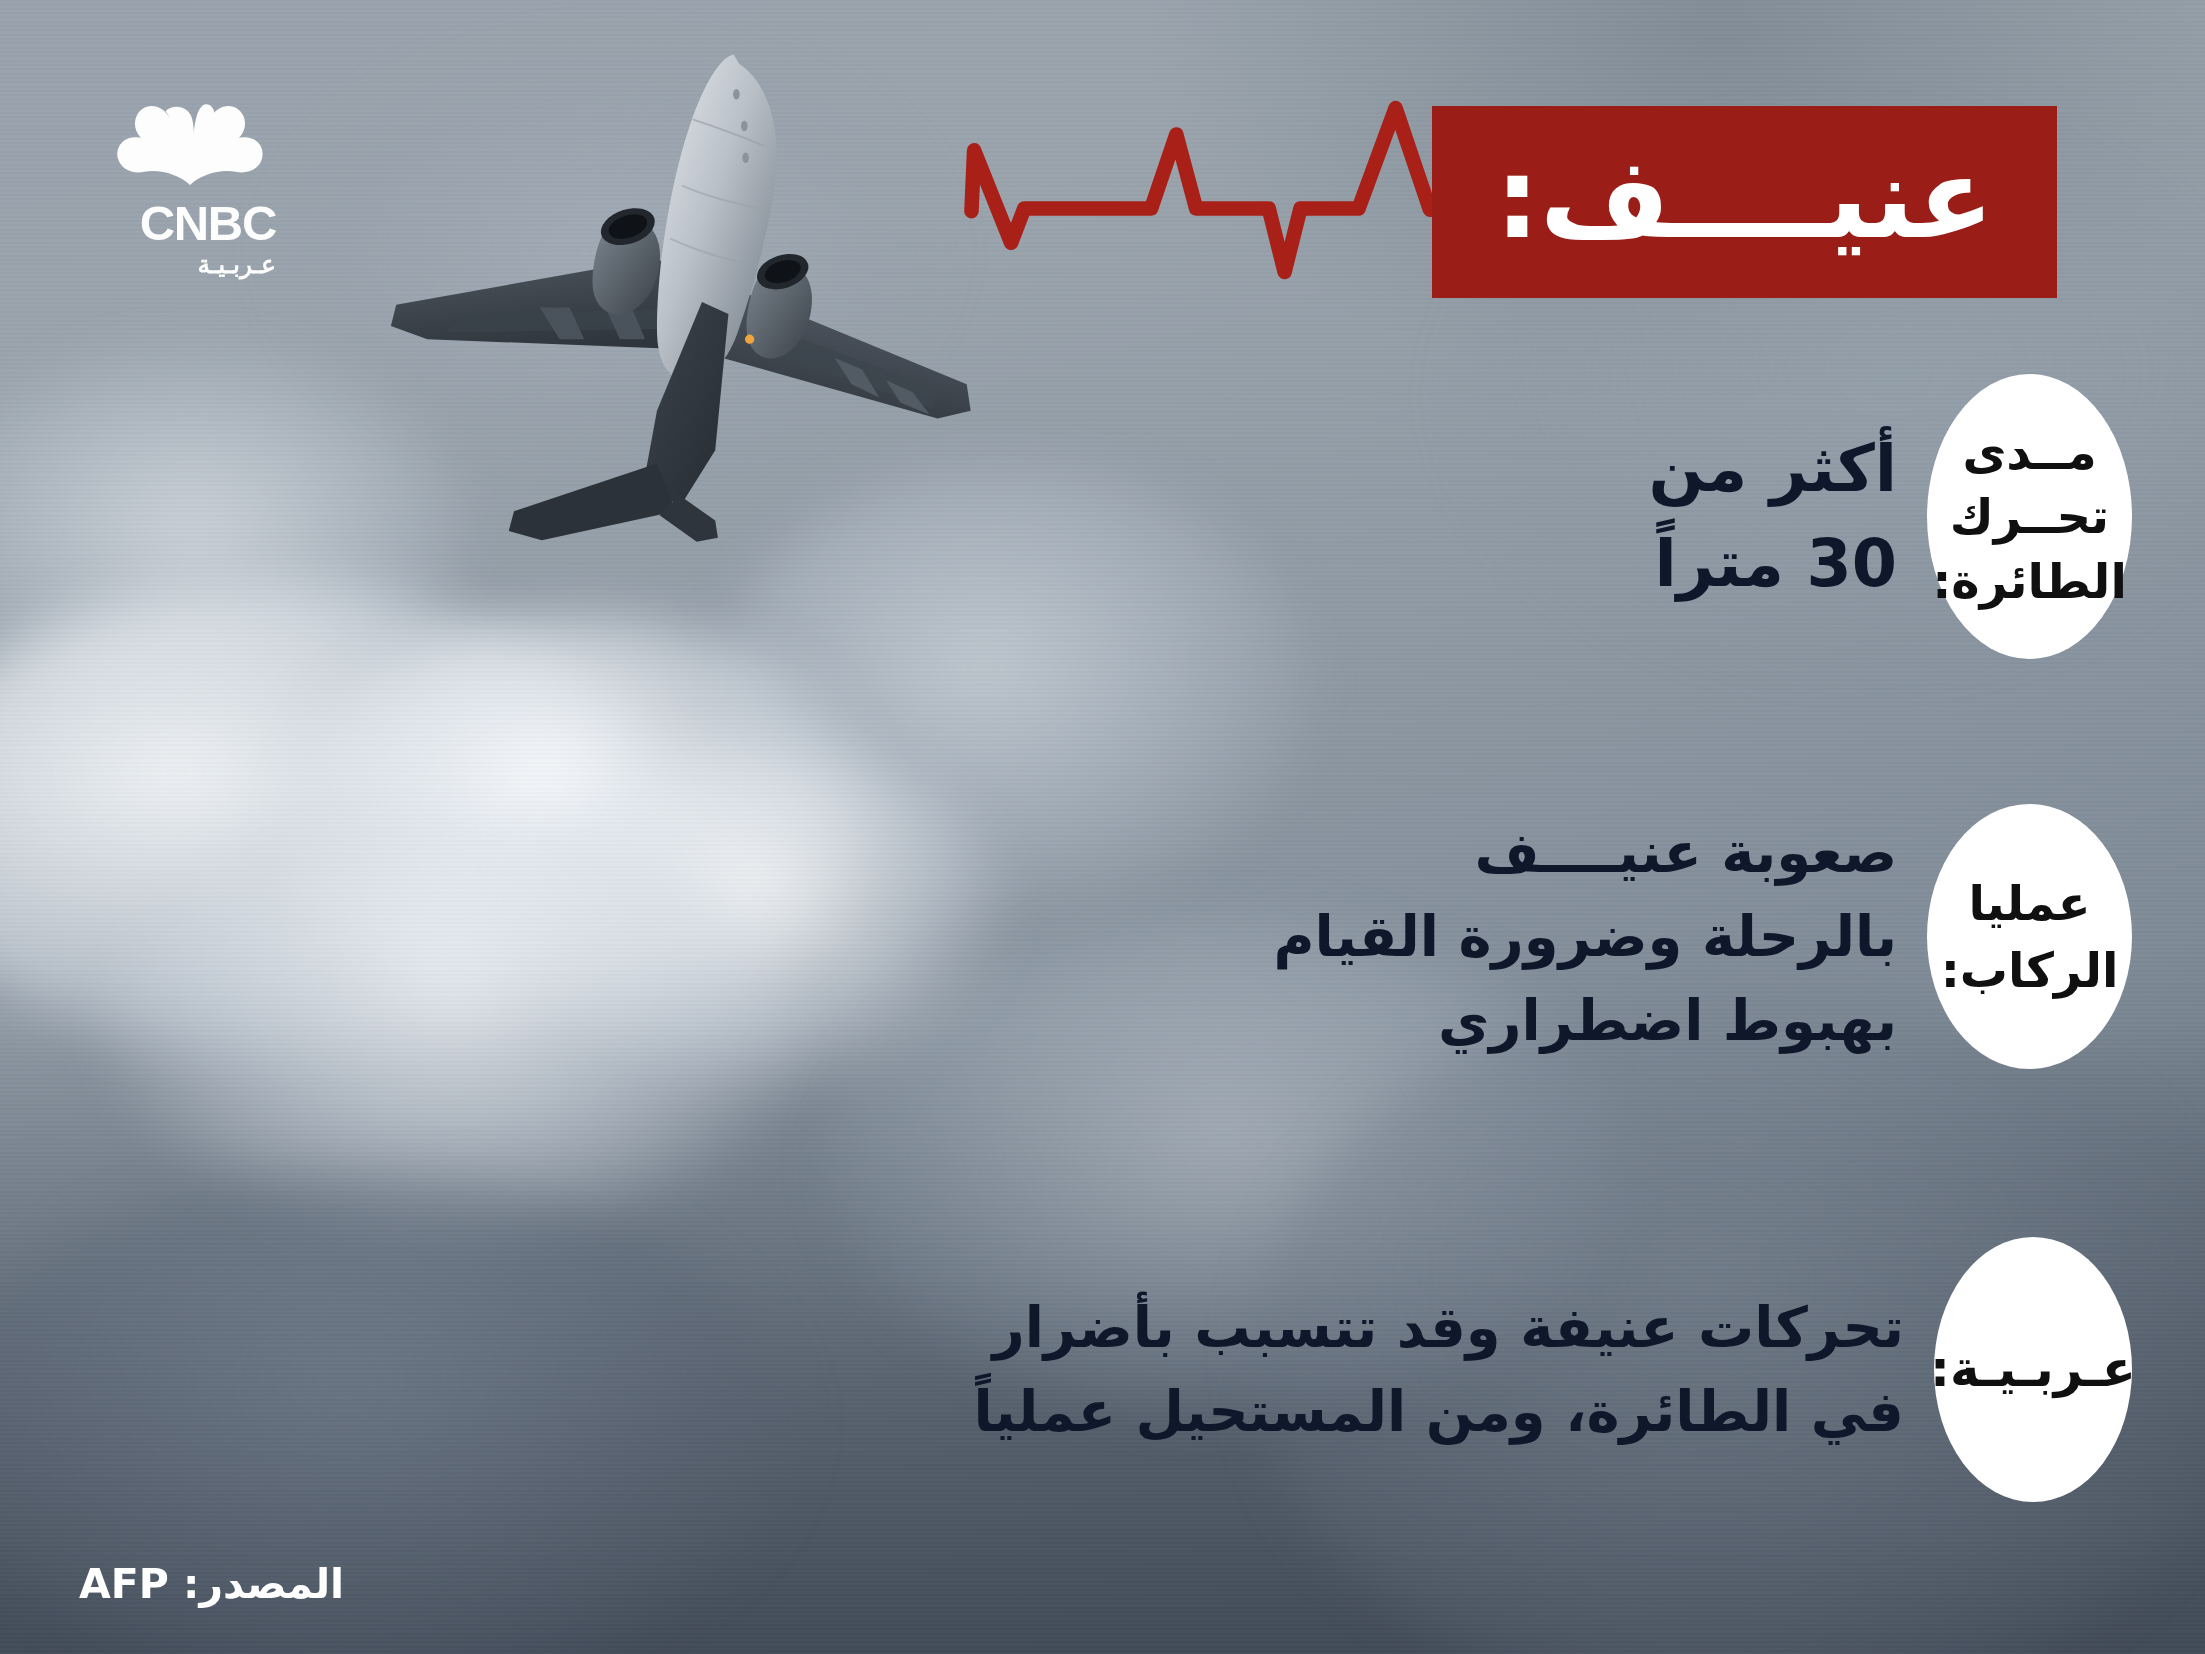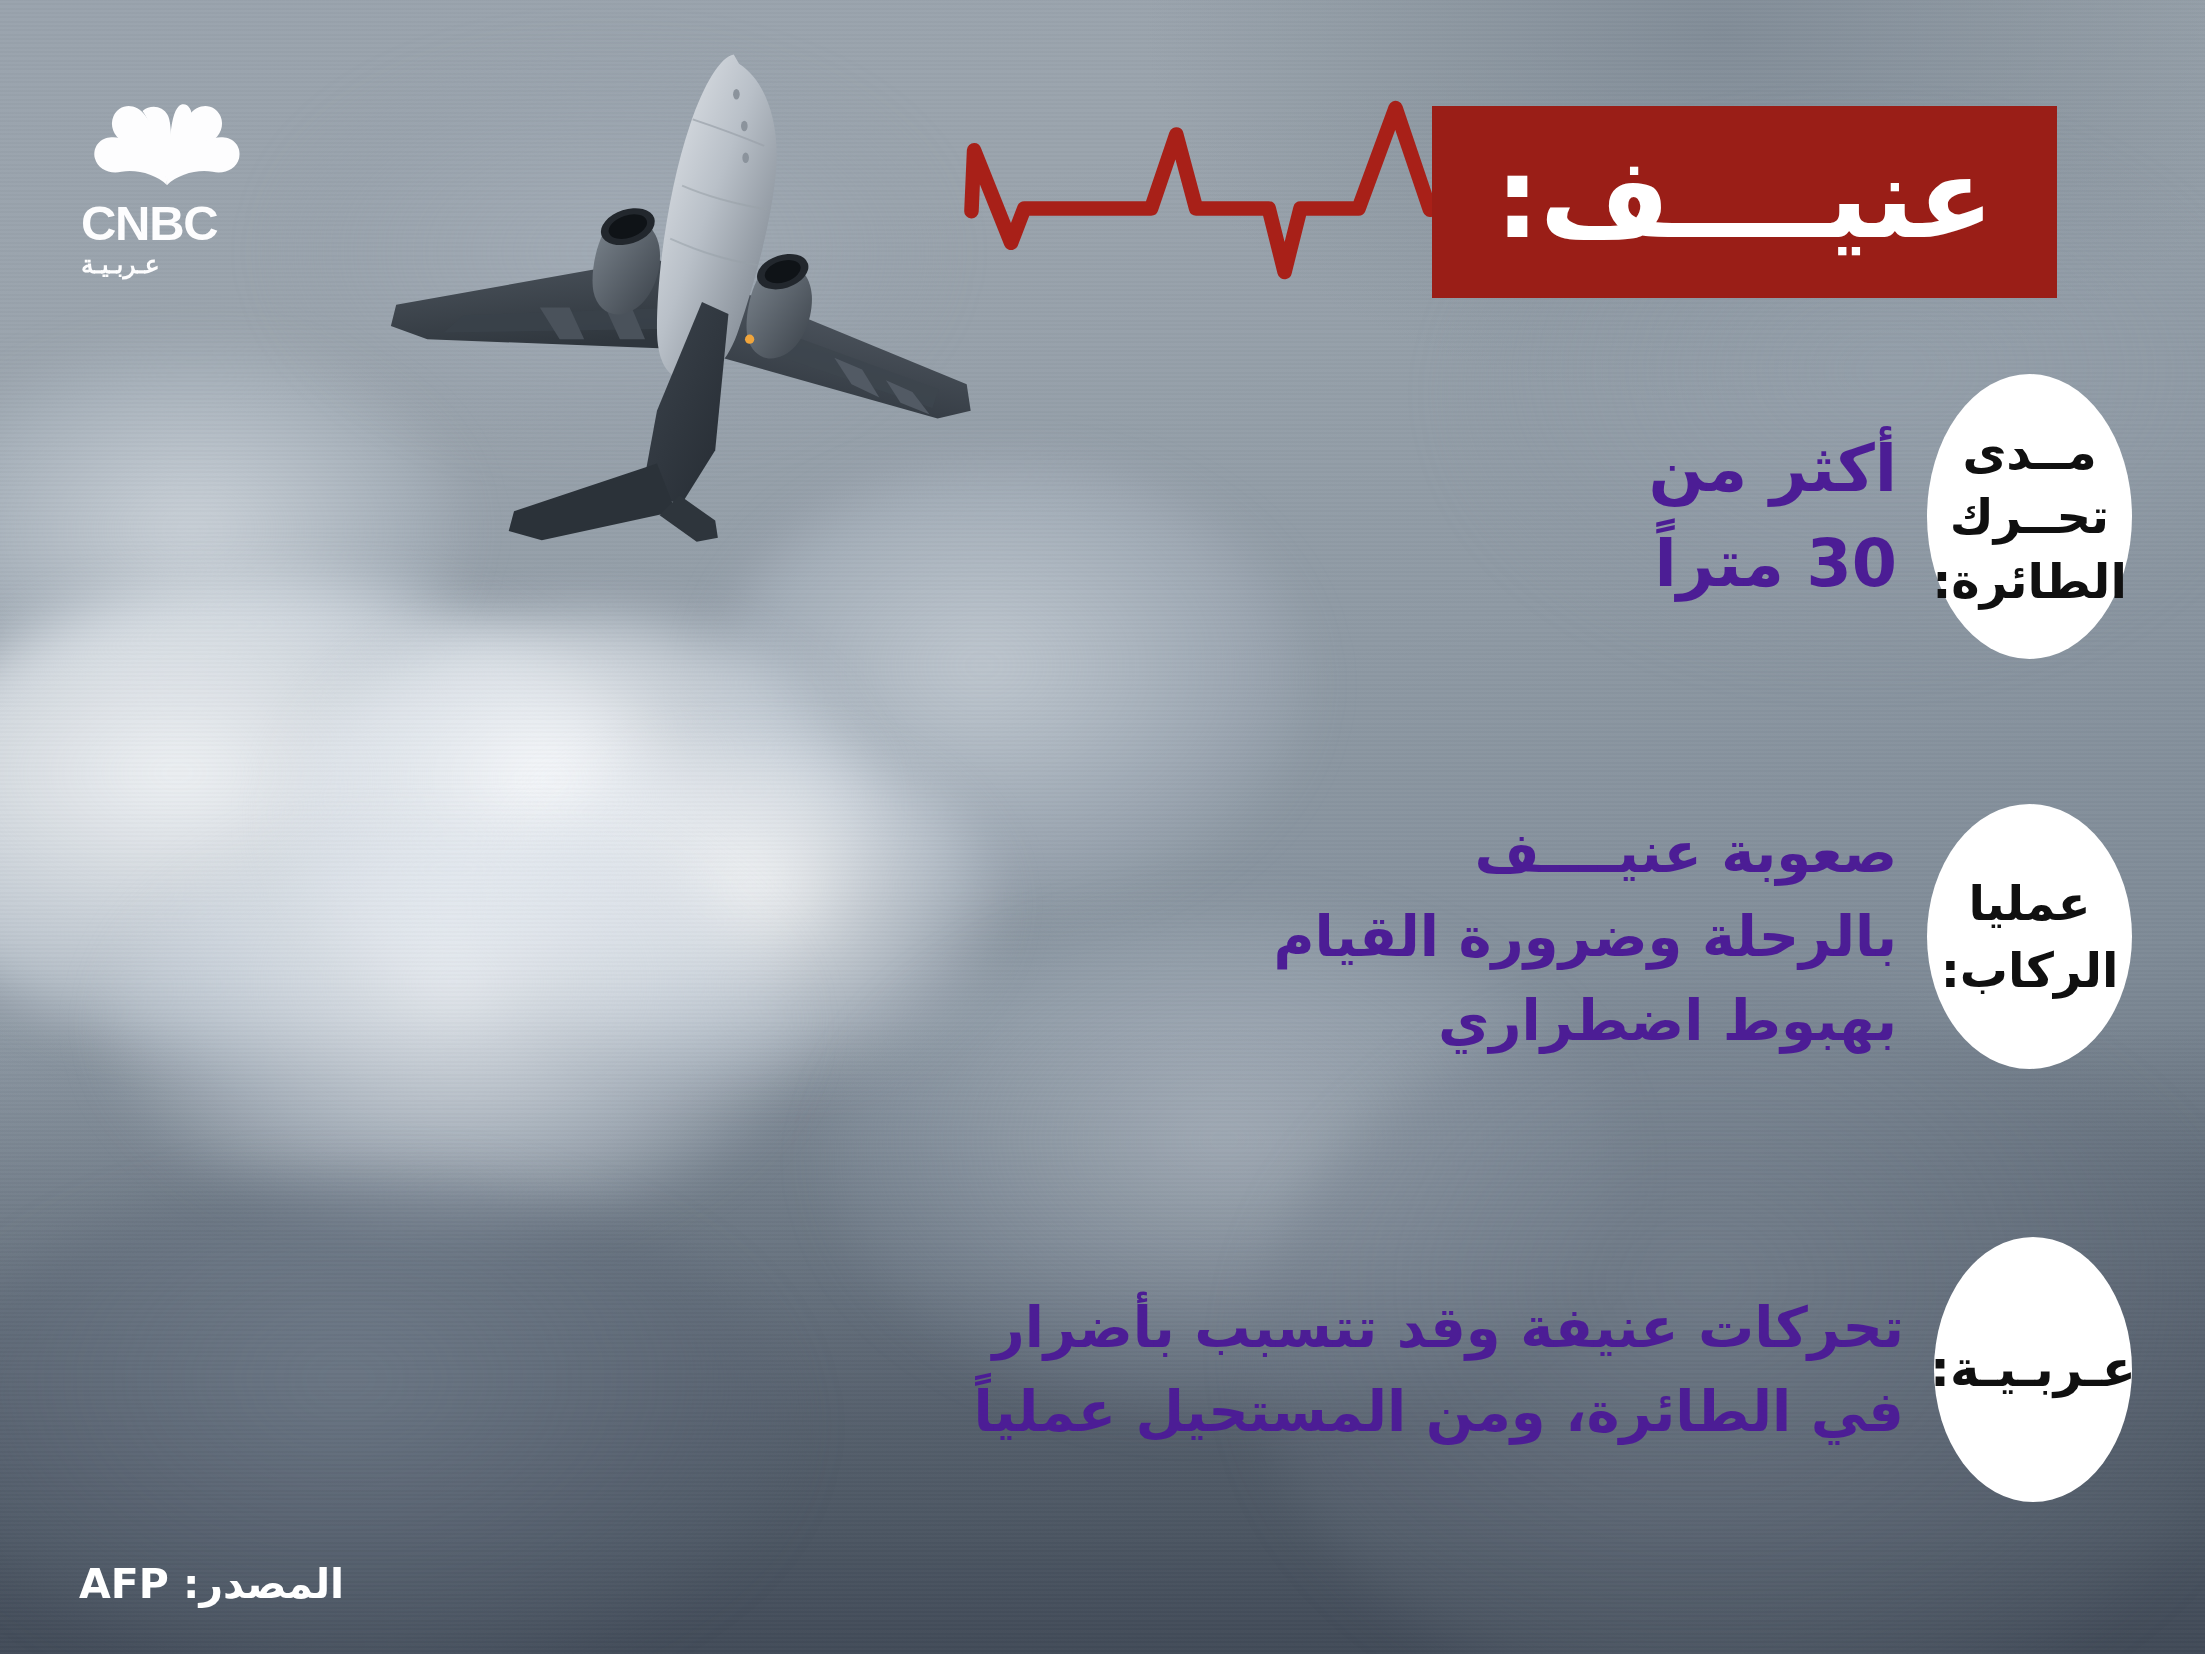--- a/index.html
+++ b/index.html
@@ -60,23 +60,23 @@
   .plane {
     position:absolute;
     left:371px; top:40px;
     width:609px; height:503px;
     pointer-events:none;
   }
 
   
   .logo {
     position:absolute;
-    left:81px; top:99px;
+    left:104px; top:99px;
     width:172px;
-    text-align:left;
+    text-align:right;
     color:#ffffff;
   }
   .logo svg { display:block; width:152px; height:98px; margin:0 auto; }
   .logo-word {
     font-family:"Liberation Sans", sans-serif;
     font-weight:bold;
     font-size:49px;
     letter-spacing:-1.3px;
     line-height:0.95;
     margin-top:2.6px;
@@ -149,21 +149,21 @@
   }
   .bubble span { display:block; white-space:nowrap; }
 
   #bubble-1 { width:205px; height:285px; font-size:48px;  line-height:1.34;align-items:center; }
   #bubble-2 { width:205px; height:265px; font-size:48px;  line-height:1.38; }
   #bubble-3 { width:198px; height:265px; font-size:50px;  line-height:1.3;  }
 
   .detail {
     flex:1 1 auto;
     text-align:left;          
-    color:#4c1d95;
+    color:#0f172a;
     font-family:"DejaVu Sans", sans-serif;
     font-weight:bold;
     direction:rtl;
     padding-inline-start:30px;
   }
   .detail span { display:block; white-space:nowrap; text-align:right; }
 
   #detail-1 { font-size:65px;  line-height:1.46; }
   #detail-2 { font-size:56px;  line-height:1.5;  }
   #detail-3 { font-size:56px;  line-height:1.5;  }

